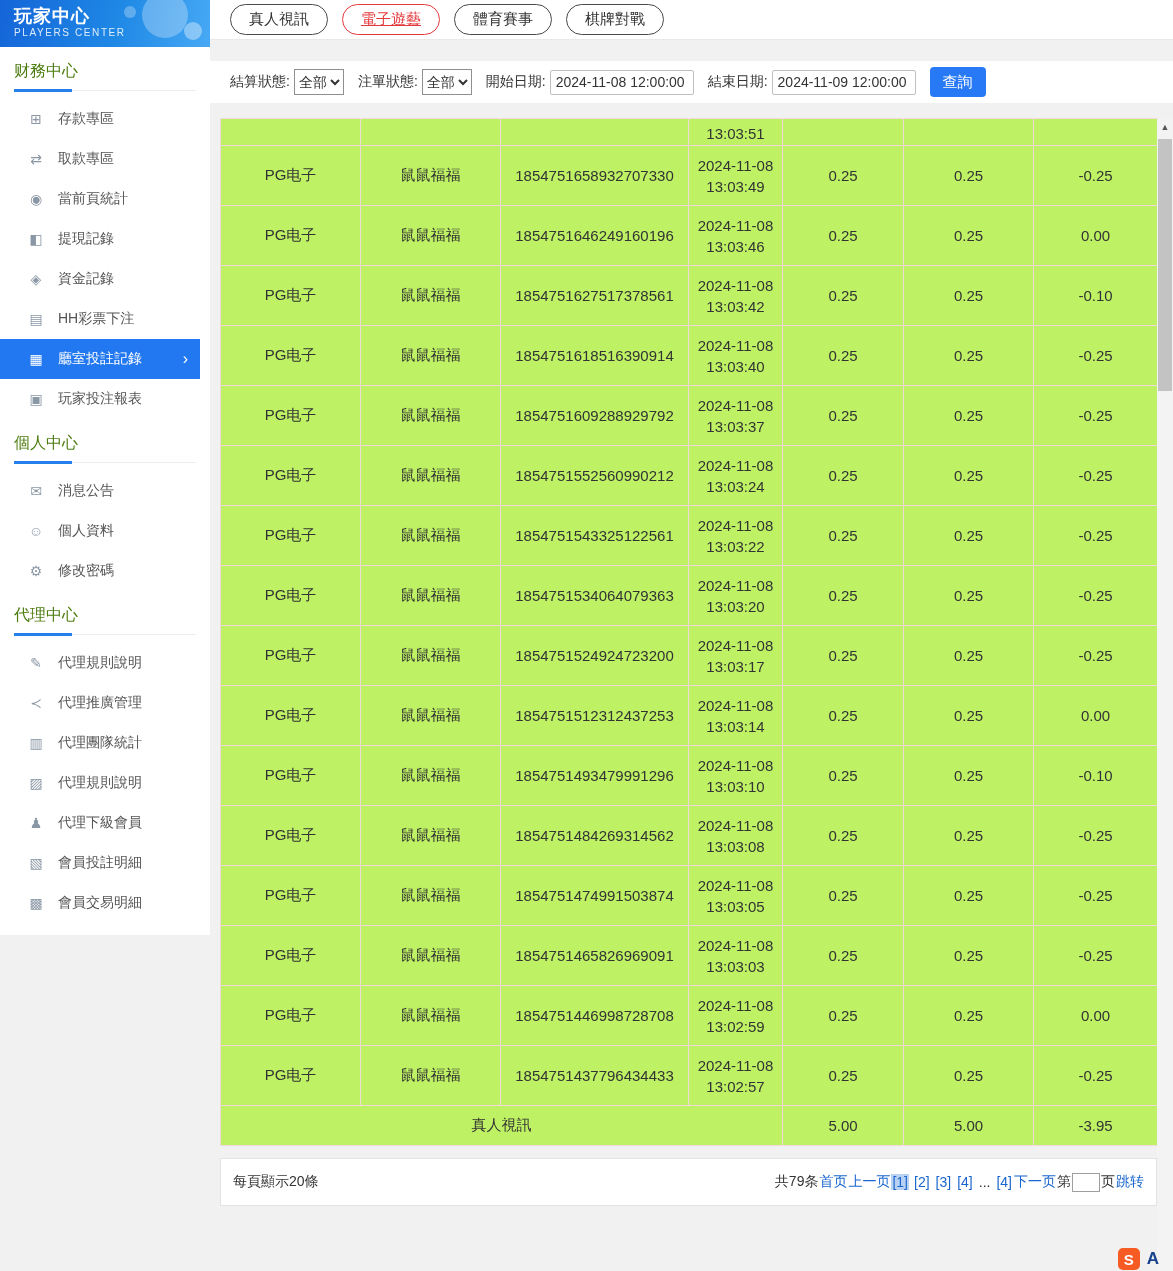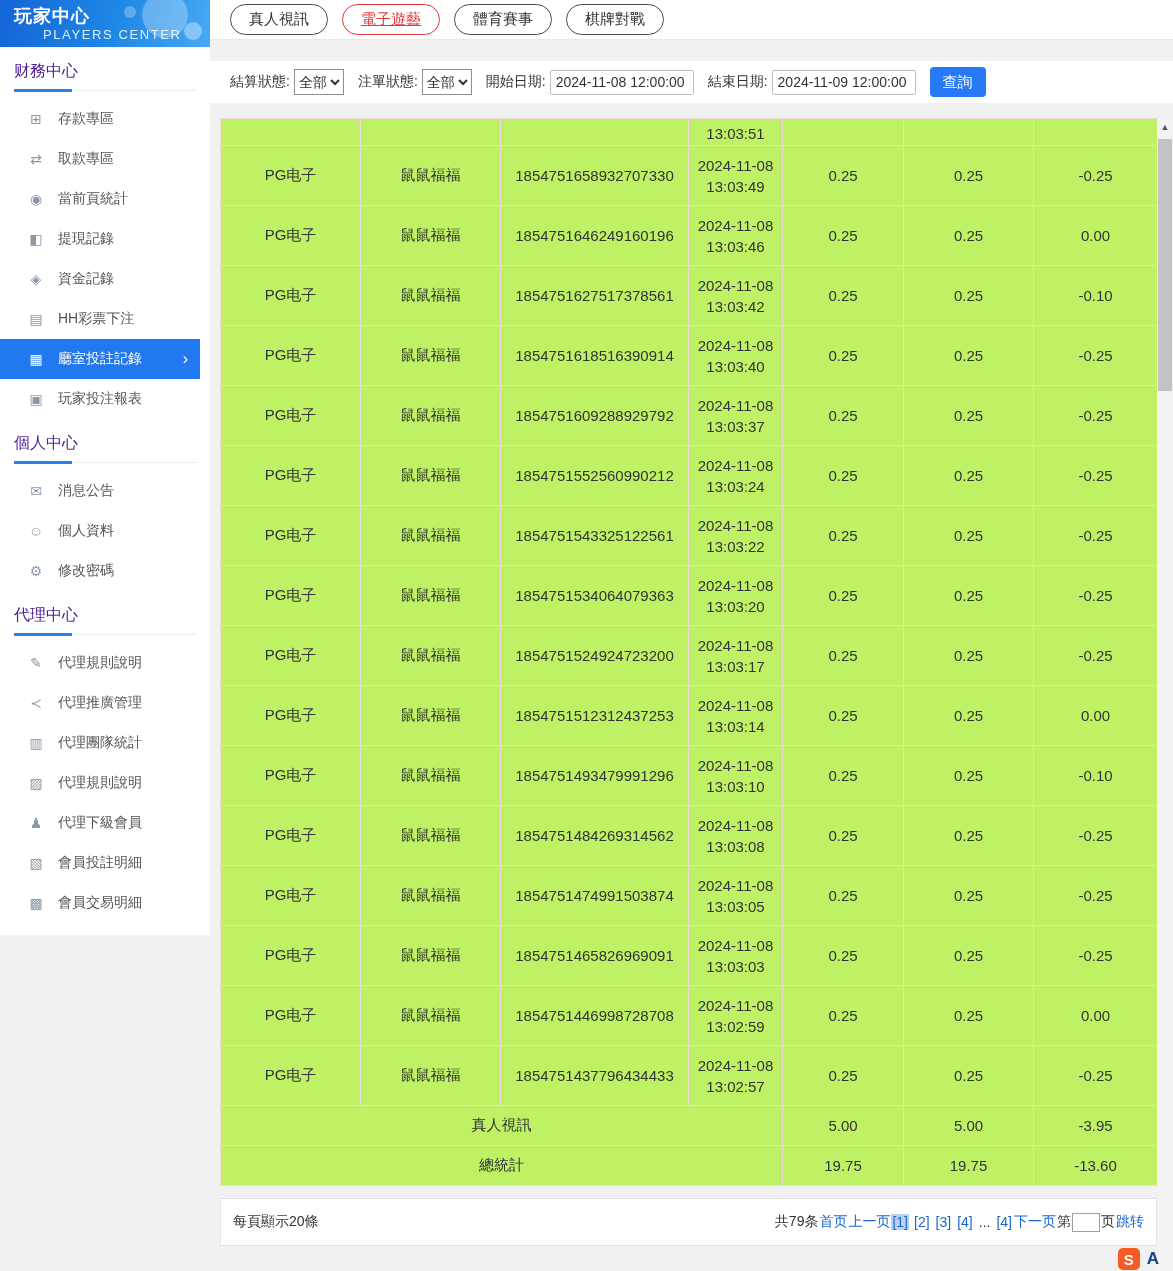--- a/index.html
+++ b/index.html
@@ -7,26 +7,26 @@
   body {
     width:1173px; height:1271px; overflow:hidden; position:relative;
     background:#f1f1f1;
     font-family:"Liberation Sans","DejaVu Sans",sans-serif;
     color:#333;
   }
   
   .sidebar { position:absolute; left:0; top:0; width:210px; height:935px; background:#fff; }
   .side-head { height:47px; background:linear-gradient(100deg,#1565d8,#1e88e5 55%,#47a9f5); position:relative; overflow:hidden; padding:5px 0 0 14px; }
   .side-title { color:#fff; font-size:18px; font-weight:bold; letter-spacing:1px; line-height:22px; }
-  .side-sub { color:rgba(255,255,255,.85); font-size:13px; letter-spacing:1.6px;margin-left:29px; }
+  .side-sub { color:rgba(255,255,255,.85); font-size:10px; letter-spacing:1.6px; }
   .bubble { position:absolute; border-radius:50%; background:rgba(255,255,255,.28); }
   .b1 { width:46px; height:46px; right:22px; top:-8px; }
   .b2 { width:18px; height:18px; right:8px; top:22px; background:rgba(255,255,255,.38); }
   .b3 { width:12px; height:12px; right:74px; top:6px; }
-  .sec-title { margin:14px 14px 0 14px; padding-bottom:8px; font-size:16px; color:#4c1d95; border-bottom:1px solid #ececec; position:relative; }
+  .sec-title { margin:14px 14px 0 14px; padding-bottom:8px; font-size:16px; color:#4d7c0f; border-bottom:1px solid #ececec; position:relative; }
   .sec-title::after { content:""; position:absolute; left:0; bottom:-2px; width:58px; height:3px; background:#2680eb; }
   .nav { margin-top:8px; }
   .nav-item { height:40px; display:flex; align-items:center; width:200px; cursor:pointer; position:relative; }
   .nav-ic { width:20px; margin-left:26px; color:#8a97a5; font-size:14px; text-align:center; }
   .nav-lb { margin-left:12px; font-size:14px; color:#555; }
   .nav-item.active { background:#2278f0; }
   .nav-item.active .nav-ic, .nav-item.active .nav-lb { color:#fff; }
   .nav-arrow { position:absolute; right:12px; color:#fff; font-size:16px; }
   
   .main { position:absolute; left:210px; top:0; width:963px; height:1271px; background:#f1f1f1; }
@@ -404,26 +404,20 @@
           <td>-0.25</td>
         </tr>
         </tbody>
       <tfoot>
         <tr>
           <td colspan="4">真人視訊</td>
           <td>5.00</td>
           <td>5.00</td>
           <td>-3.95</td>
         </tr>
-        <tr>
-          <td colspan="4">總統計</td>
-          <td>19.75</td>
-          <td>19.75</td>
-          <td>-13.60</td>
-        </tr>
       </tfoot>
     </table>
   </div>
 
   <div class="pager">
     <span>每頁顯示20條</span>
     <span class="pager-right">
       <span>共79条</span>
       <a class="plink">首页</a>
       <a class="plink">上一页</a>

